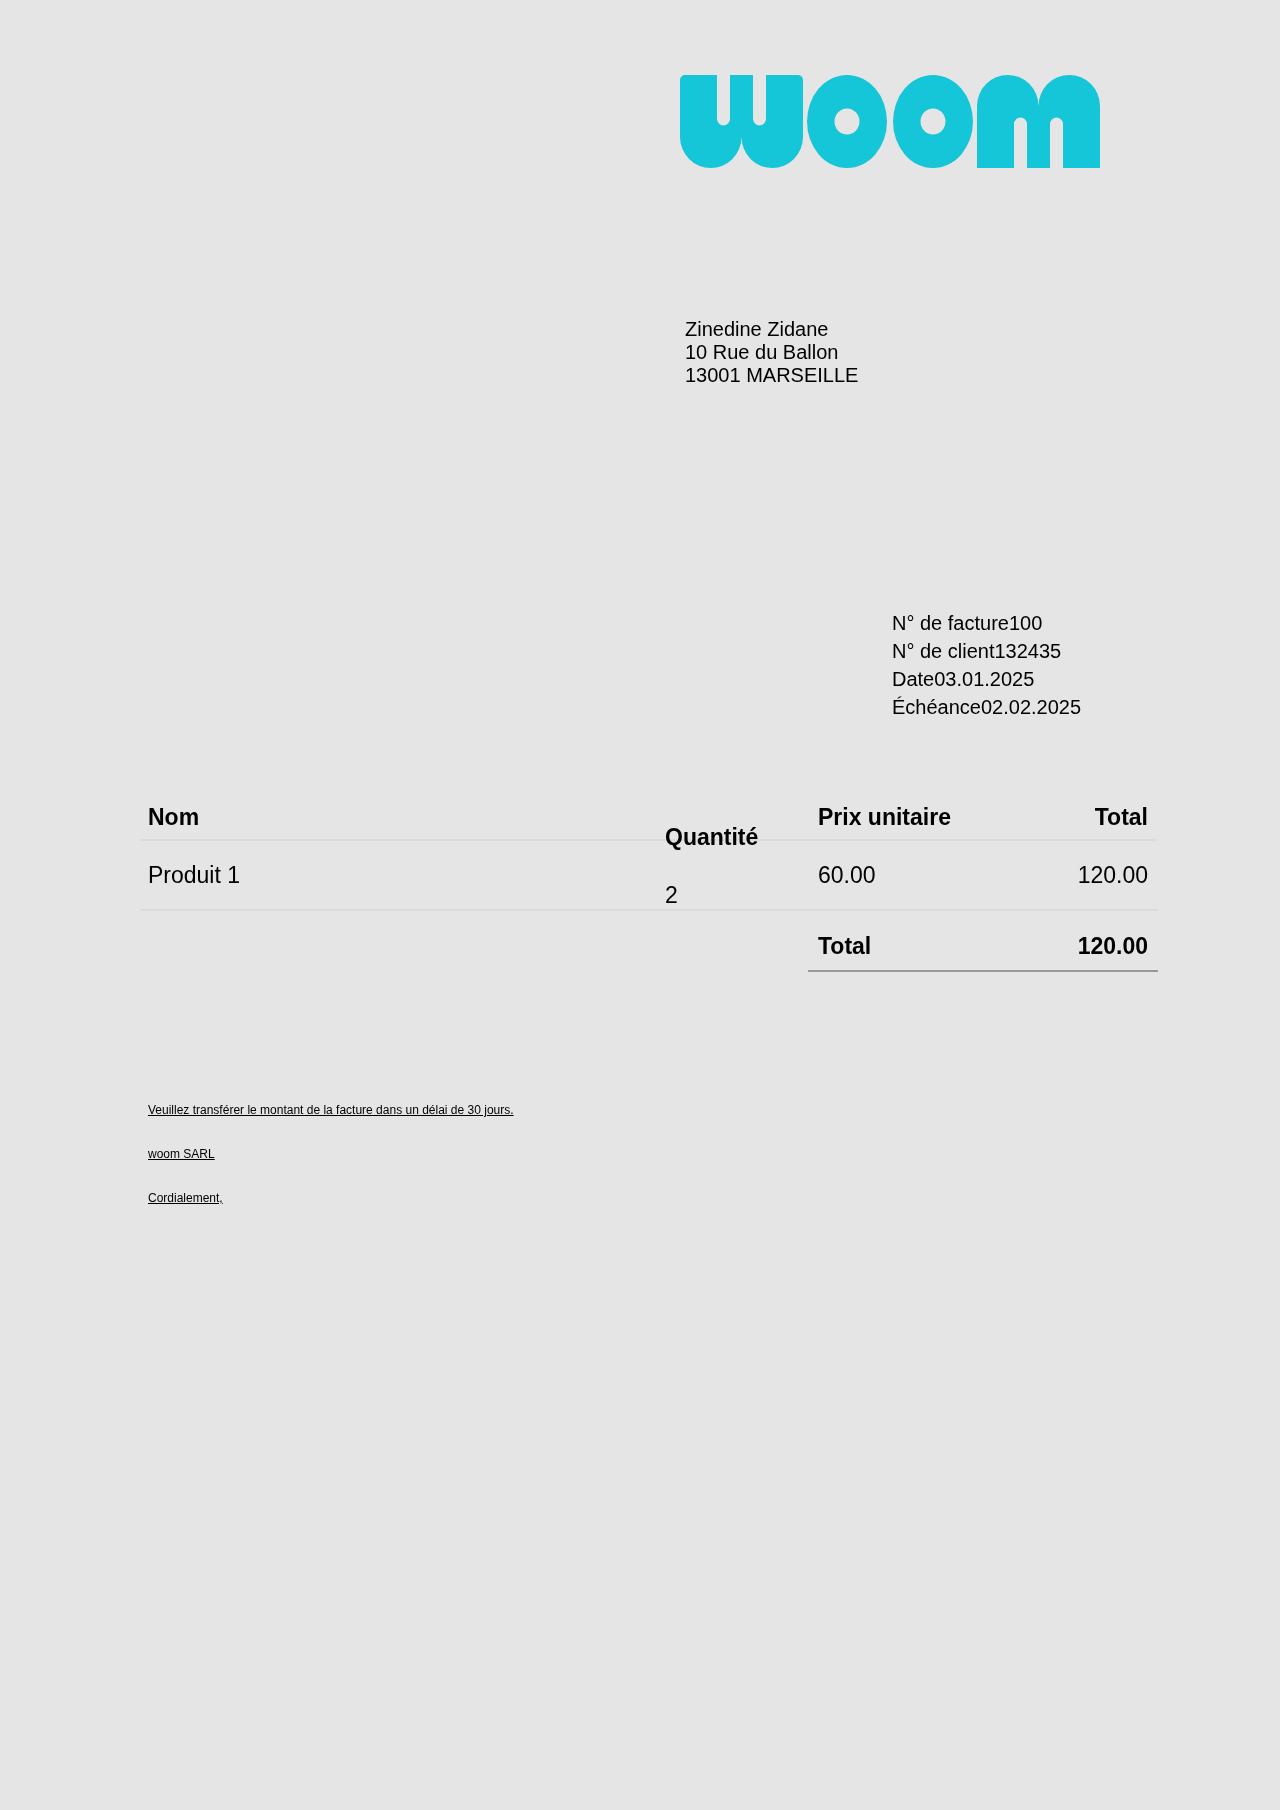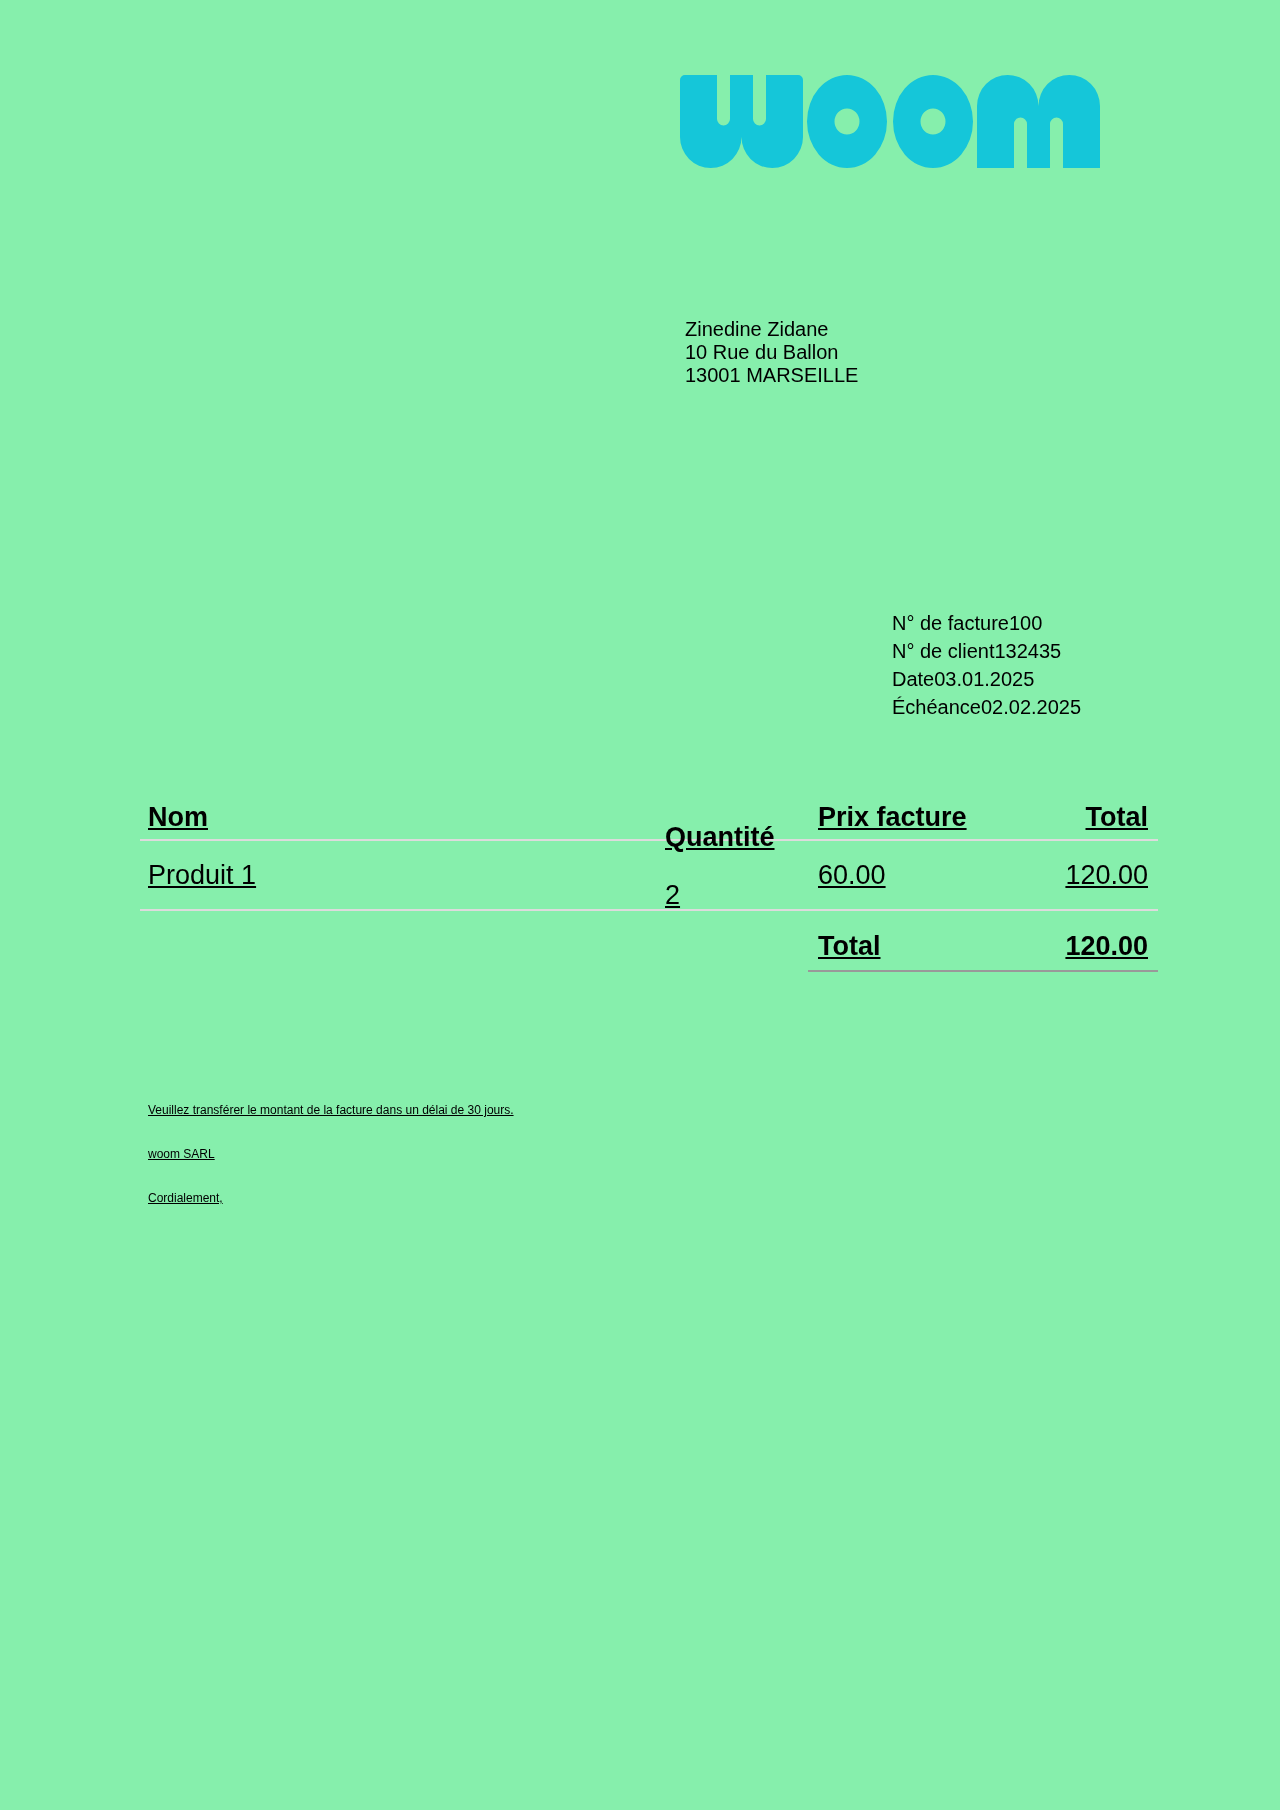--- a/index.html
+++ b/index.html
@@ -3,35 +3,35 @@
 <meta charset="utf-8">
 <style>
   * { margin:0; padding:0; box-sizing:border-box; }
   html,body { background:#ffffff; }
   body {
     width:1280px; height:1810px;
     font-family:"Liberation Sans", sans-serif;
     color:#000;
     position:relative;
   }
-  .page { position:relative; width:1280px; height:1810px; background:#86efac; overflow:hidden; }
+  .page { position:relative; width:1280px; height:1810px; background:#e5e5e5; overflow:hidden; }
 
   
   .logo { position:absolute; left:680px; top:75px; width:420px; height:93px; }
 
   
   .recipient { position:absolute; left:685px; top:318px; font-size:20px; line-height:23px; }
 
   
   .meta { position:absolute; left:892px; top:609px; width:256px; font-size:20px; line-height:28px; }
   .meta-row { display:flex; }
   .meta-row .value { text-align:right; }
 
   
-  .items { position:absolute; left:140px; top:795px; width:1018px; font-size:27px;text-decoration:underline; }
+  .items { position:absolute; left:140px; top:795px; width:1018px; font-size:23px; }
   .thead {
     display:flex; align-items:center; height:46px;
     border-bottom:2px solid #dcdcdc; font-weight:bold;
   }
   .trow {
     display:flex; align-items:center; height:70px;
     border-bottom:2px solid #dcdcdc;
   }
   .c1 { width:525px; padding-left:8px; }
   .c2 { width:153px;margin-top:40px; }
@@ -88,21 +88,21 @@
     <div class="meta-row">
       <span class="label">Échéance</span>
       <span class="value">02.02.2025</span>
     </div>
   </div>
 
   <div class="items">
     <div class="thead">
       <div class="c1">Nom</div>
       <div class="c2">Quantité</div>
-      <div class="c3">Prix facture</div>
+      <div class="c3">Prix unitaire</div>
       <div class="c4">Total</div>
     </div>
     <div class="trow">
       <div class="c1">Produit 1</div>
       <div class="c2">2</div>
       <div class="c3">60.00</div>
       <div class="c4">120.00</div>
     </div>
     <div class="total-row">
       <div class="total-spacer"></div>

